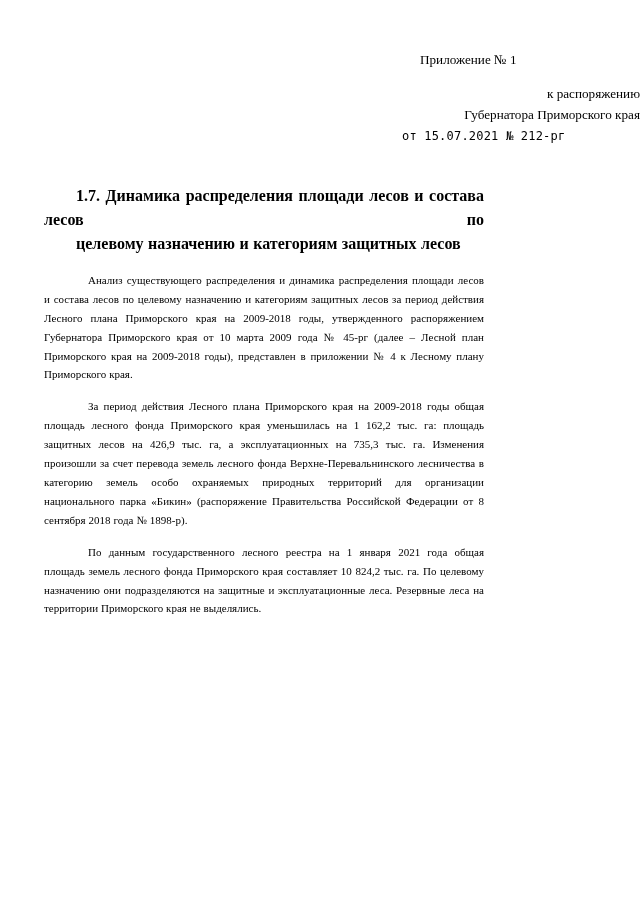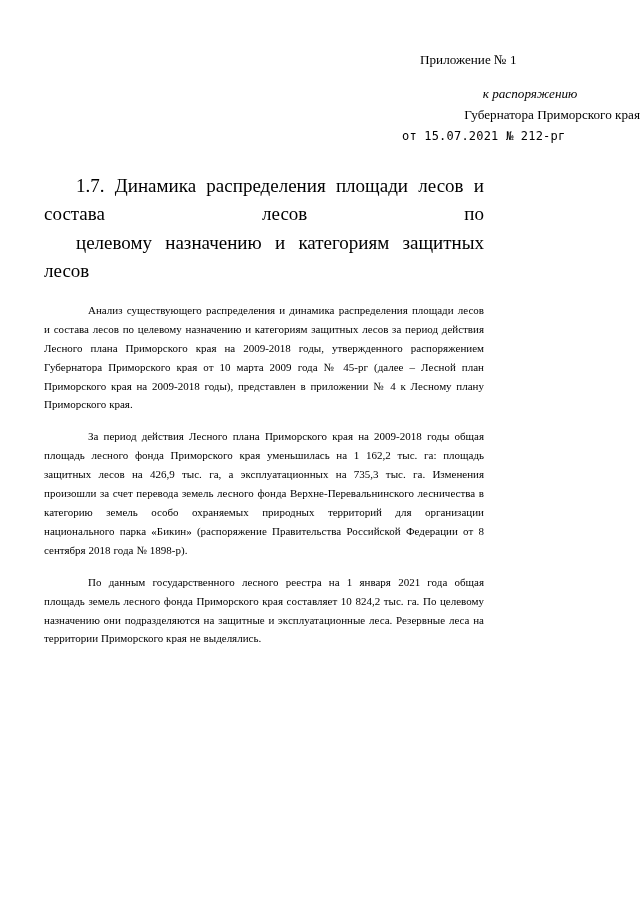--- a/index.html
+++ b/index.html
@@ -24,34 +24,34 @@
   .header-block {
     margin-left: 340px;
     width: 256px;
     font-size: 13.2px;
     line-height: 1.55;
   }
   .header-line {
     white-space: nowrap;
   }
   .hdr-1 { text-align: left; padding-left: 36px; margin-bottom: 14px; }
-  .hdr-2 { text-align: center; padding-left: 36px; font-style: italic; }
+  .hdr-2 { text-align: right; padding-left: 36px; }
   .hdr-3 { text-align: right; padding-left: 8px; }
   .hdr-4 {
     text-align: left;
     padding-left: 18px;
     font-family: "DejaVu Sans Mono", monospace;
     font-size: 12px;
     letter-spacing: 0.2px;
     margin-top: 2px;
   }
   .section-title {
-    margin-top: 26px;
-    font-size: 19px;
-    font-weight: normal;
+    margin-top: 38px;
+    font-size: 16px;
+    font-weight: bold;
     text-align: justify;
     text-align-last: justify;
     line-height: 1.5;
     text-indent: 32px;
     word-spacing: 0.5px;
   }
   .section-title .lastline {
     text-align-last: left;
   }
   p.body-par {

